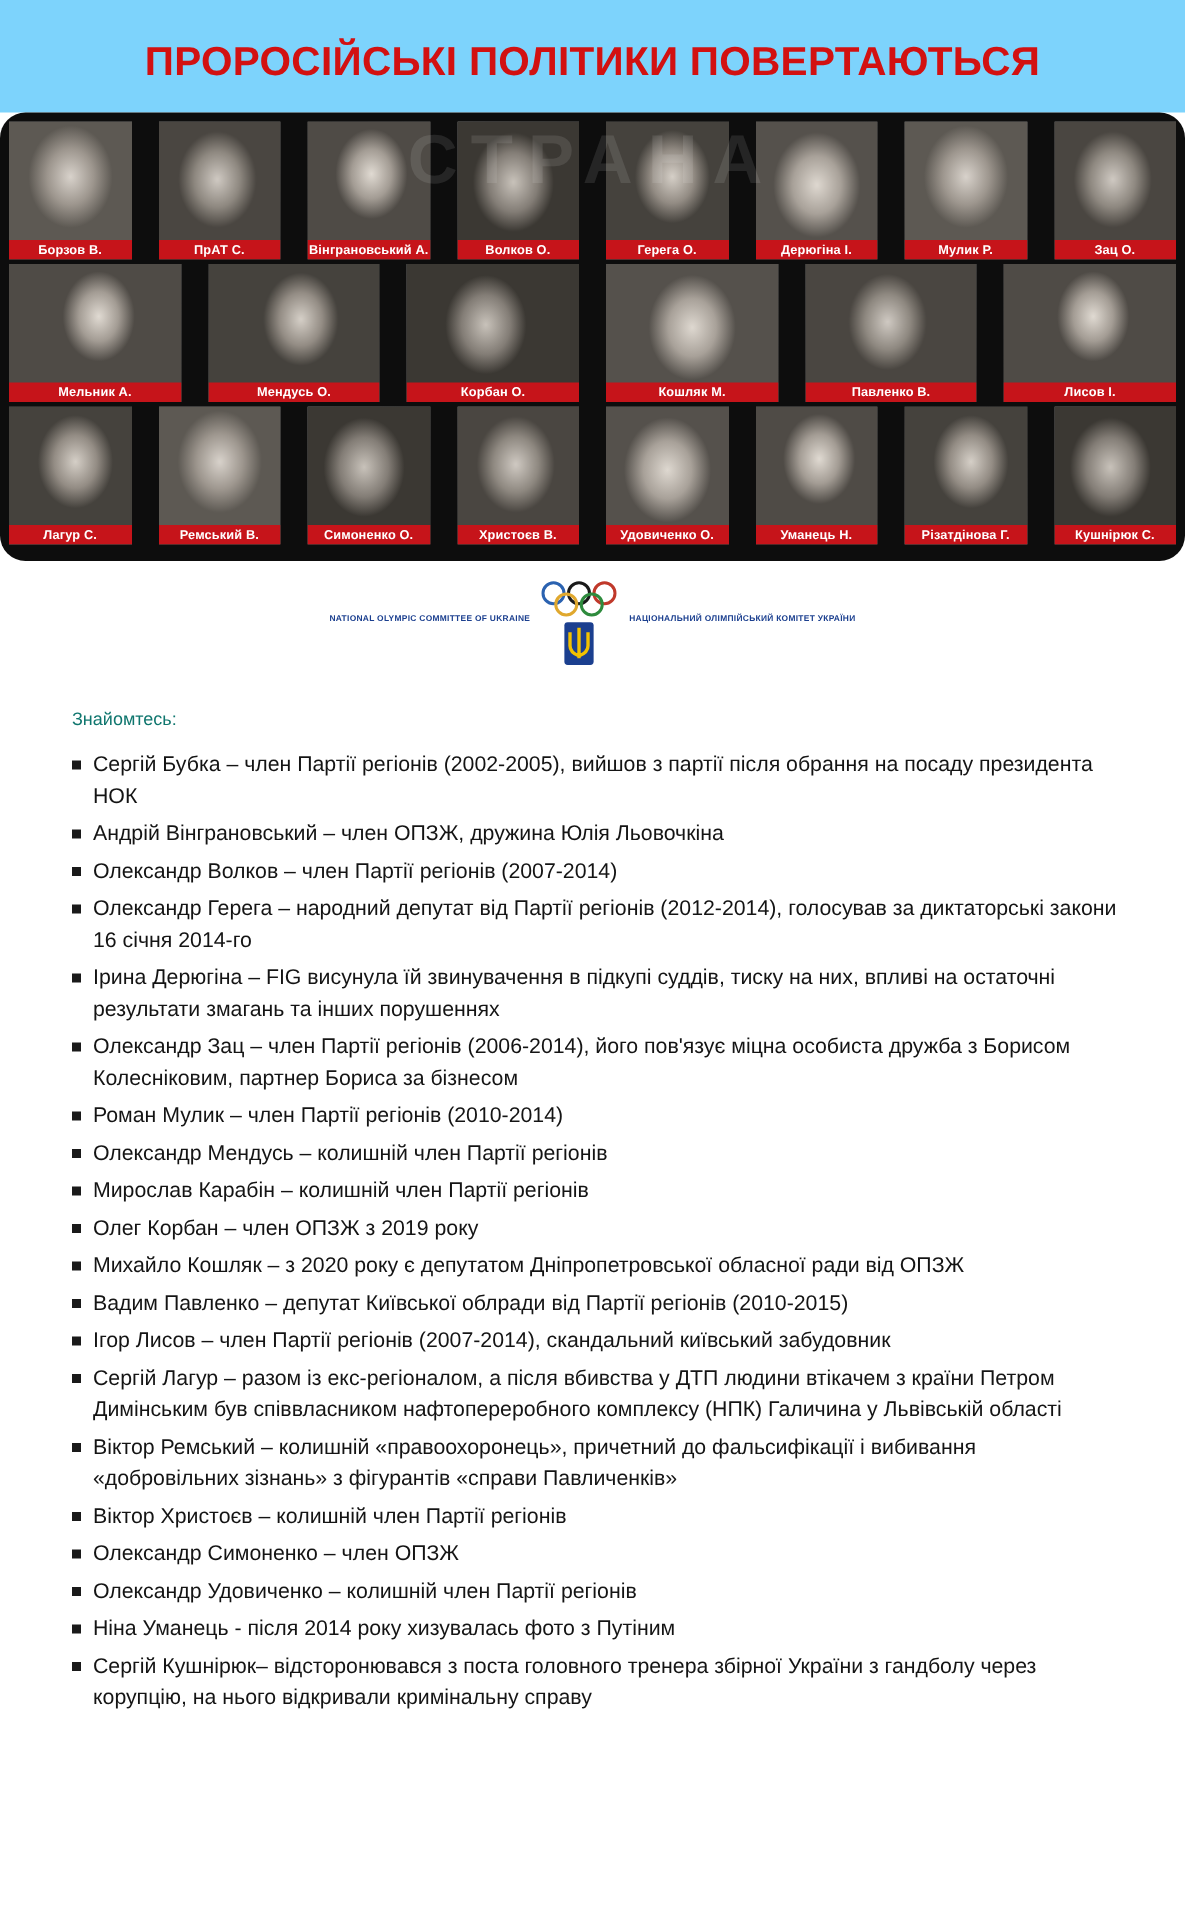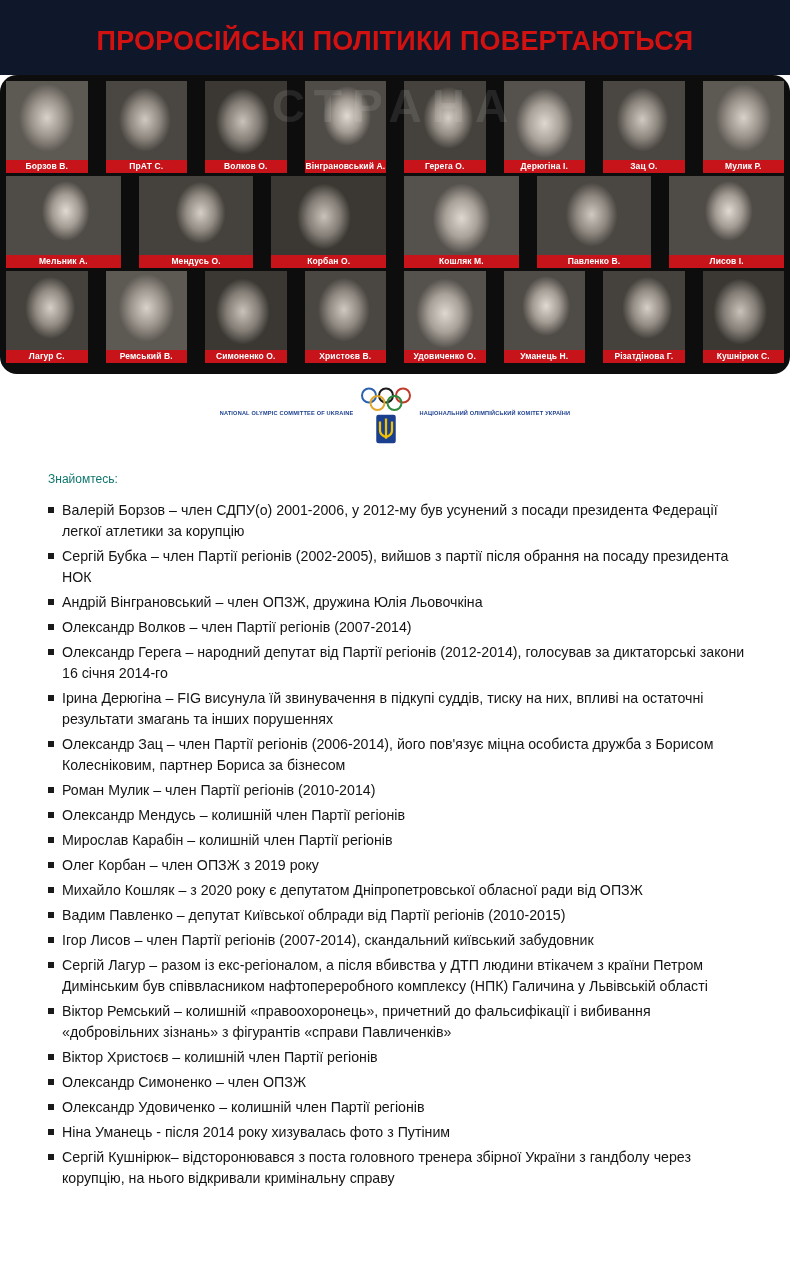--- a/index.html
+++ b/index.html
@@ -13,21 +13,21 @@
     color: #111;
   }
   .page {
     width: 790px;
     position: relative;
     overflow: hidden;
   }
 
   
   .headline-band {
-    background: #0f172a;
+    background: #7dd3fc;
     padding: 26px 10px 18px 10px;
     text-align: center;
   }
   .headline {
     font-family: "Liberation Sans", sans-serif;
     font-weight: bold;
     font-size: 27px;
     letter-spacing: 0.2px;
     color: #d21111;
     white-space: nowrap;
@@ -201,42 +201,42 @@
     <div class="photo-row">
       <div class="photo">
           <div class="imgfill p-a"></div>
           <div class="caption">Борзов В.</div>
         </div>
       <div class="photo">
           <div class="imgfill p-b"></div>
           <div class="caption">ПрАТ С.</div>
         </div>
       <div class="photo">
+          <div class="imgfill p-c"></div>
+          <div class="caption">Вінграновський А.</div>
+        </div>
+      <div class="photo">
           <div class="imgfill p-d"></div>
           <div class="caption">Волков О.</div>
         </div>
       <div class="photo">
-          <div class="imgfill p-c"></div>
-          <div class="caption">Вінграновський А.</div>
-        </div>
-      <div class="photo">
           <div class="imgfill p-e"></div>
           <div class="caption">Герега О.</div>
         </div>
       <div class="photo">
           <div class="imgfill p-f"></div>
           <div class="caption">Дерюгіна І.</div>
         </div>
       <div class="photo">
+          <div class="imgfill p-a"></div>
+          <div class="caption">Мулик Р.</div>
+        </div>
+      <div class="photo">
           <div class="imgfill p-b"></div>
           <div class="caption">Зац О.</div>
-        </div>
-      <div class="photo">
-          <div class="imgfill p-a"></div>
-          <div class="caption">Мулик Р.</div>
         </div>
     </div>
 
     <div class="photo-row">
       <div class="photo">
           <div class="imgfill p-c"></div>
           <div class="caption">Мельник А.</div>
         </div>
       <div class="photo">
           <div class="imgfill p-e"></div>
@@ -314,21 +314,20 @@
           <path d="M14 6 L14 33 M6 10 L6 22 Q6 28 14 31 M22 10 L22 22 Q22 28 14 31" stroke="#f2c200" stroke-width="3" fill="none"></path>
         </svg>
       </div>
       <div class="noc-right">НАЦІОНАЛЬНИЙ ОЛІМПІЙСЬКИЙ КОМІТЕТ УКРАЇНИ</div>
     </div>
   </div>
 
   <div class="body-wrap">
     <p class="intro">Знайомтесь:</p>
     <ul class="entries">
-      <li>Валерій Борзов – член СДПУ(о) 2001-2006, у 2012-му був усунений з посади президента Федерації легкої атлетики за корупцію</li>
       <li>Сергій Бубка – член Партії регіонів (2002-2005), вийшов з партії після обрання на посаду президента НОК</li>
       <li>Андрій Вінграновський – член ОПЗЖ, дружина Юлія Льовочкіна</li>
       <li>Олександр Волков – член Партії регіонів (2007-2014)</li>
       <li>Олександр Герега – народний депутат від Партії регіонів (2012-2014), голосував за диктаторські закони 16 січня 2014-го</li>
       <li>Ірина Дерюгіна – FIG висунула їй звинувачення в підкупі суддів, тиску на них, впливі на остаточні результати змагань та інших порушеннях</li>
       <li>Олександр Зац – член Партії регіонів (2006-2014), його пов'язує міцна особиста дружба з Борисом Колесніковим, партнер Бориса за бізнесом</li>
       <li>Роман Мулик – член Партії регіонів (2010-2014)</li>
       <li>Олександр Мендусь – колишній член Партії регіонів</li>
       <li>Мирослав Карабін – колишній член Партії регіонів</li>
       <li>Олег Корбан – член ОПЗЖ з 2019 року</li>

